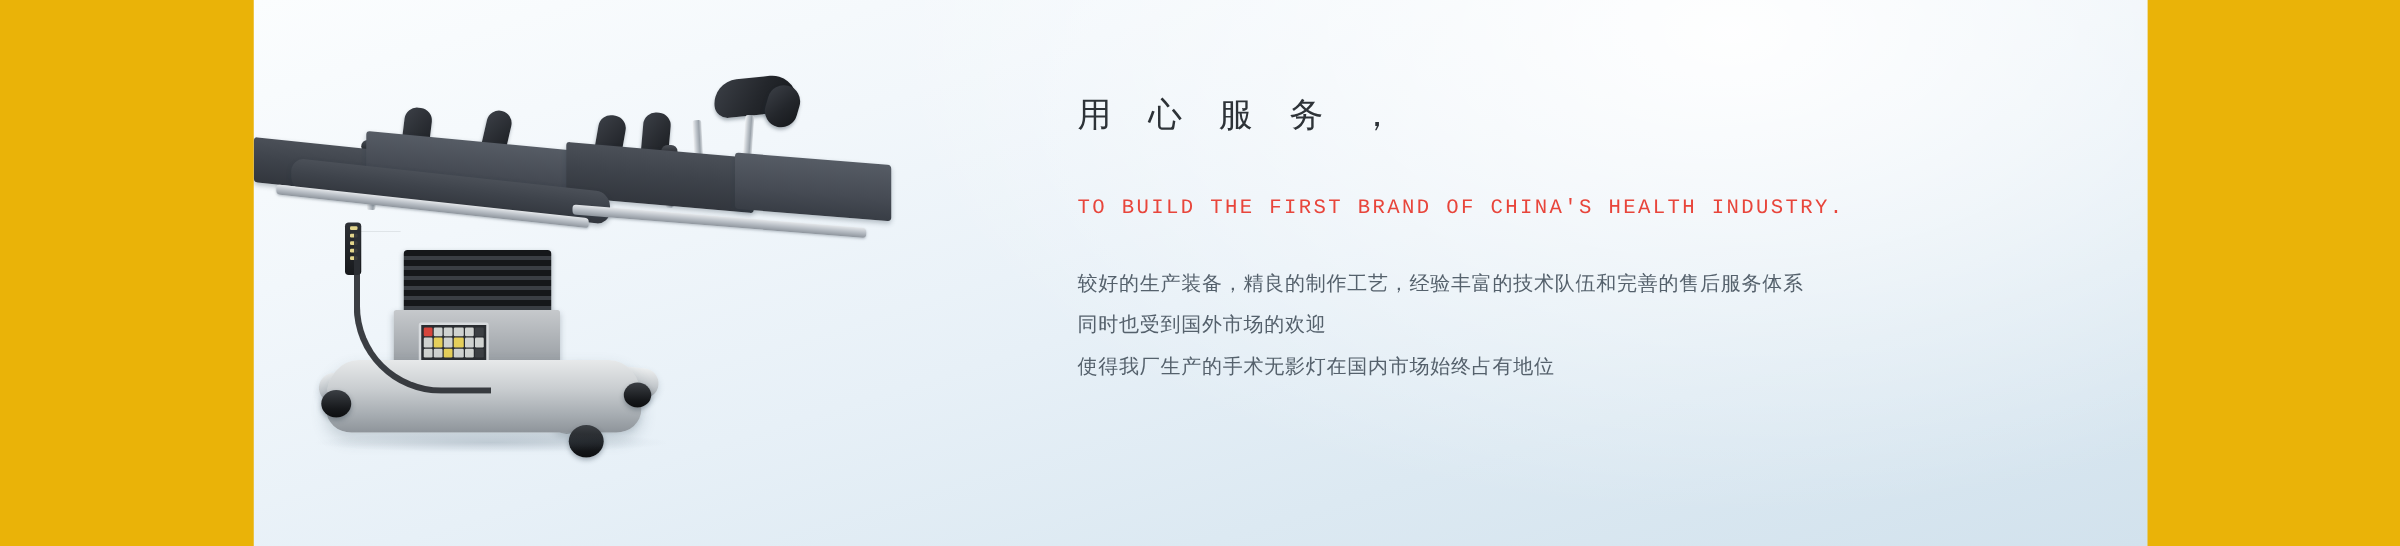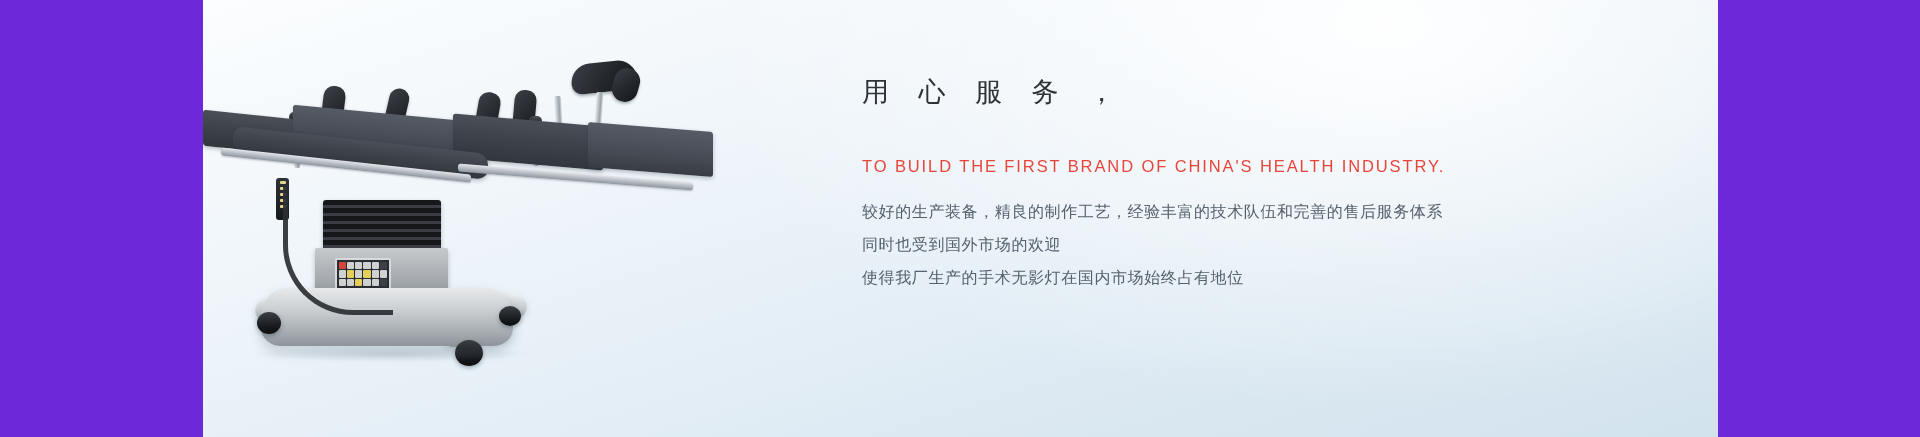--- a/index.html
+++ b/index.html
@@ -8,21 +8,21 @@
     width: 1920px; height: 437px;
     background: #ffffff;
     font-family: "Liberation Sans", "DejaVu Sans", sans-serif;
     overflow: hidden;
   }
 
   #page {
     position: relative;
     width: 1920px;
     height: 437px;
-    background: #6d28d9;
+    background: #eab308;
   }
 
   
   .banner {
     position: absolute;
     left: 203px;
     top: 0;
     width: 1515px;
     height: 437px;
     overflow: hidden;
@@ -203,30 +203,30 @@
     font-size: 27px;
     line-height: 36px;
     letter-spacing: 11px;
     color: #2e3338;
     font-weight: 400;
     white-space: nowrap;
   }
 
   .tagline {
     margin-top: 45px;
-    font-family: Liberation Sans, sans-serif;
+    font-family: Liberation Mono, monospace;
     font-size: 16.5px;
     line-height: 22px;
     letter-spacing: 1.9px;
     color: #e8453b;
     white-space: nowrap;
   }
 
   .body-copy {
-    margin-top: 18px;
+    margin-top: 34px;
     color: #55616c;
     font-size: 16px;
     line-height: 33px;
     letter-spacing: 0.6px;
     font-weight: 400;
   }
   .body-copy p { margin: 0; white-space: nowrap; }
 </style>
 </head>
 <body>

